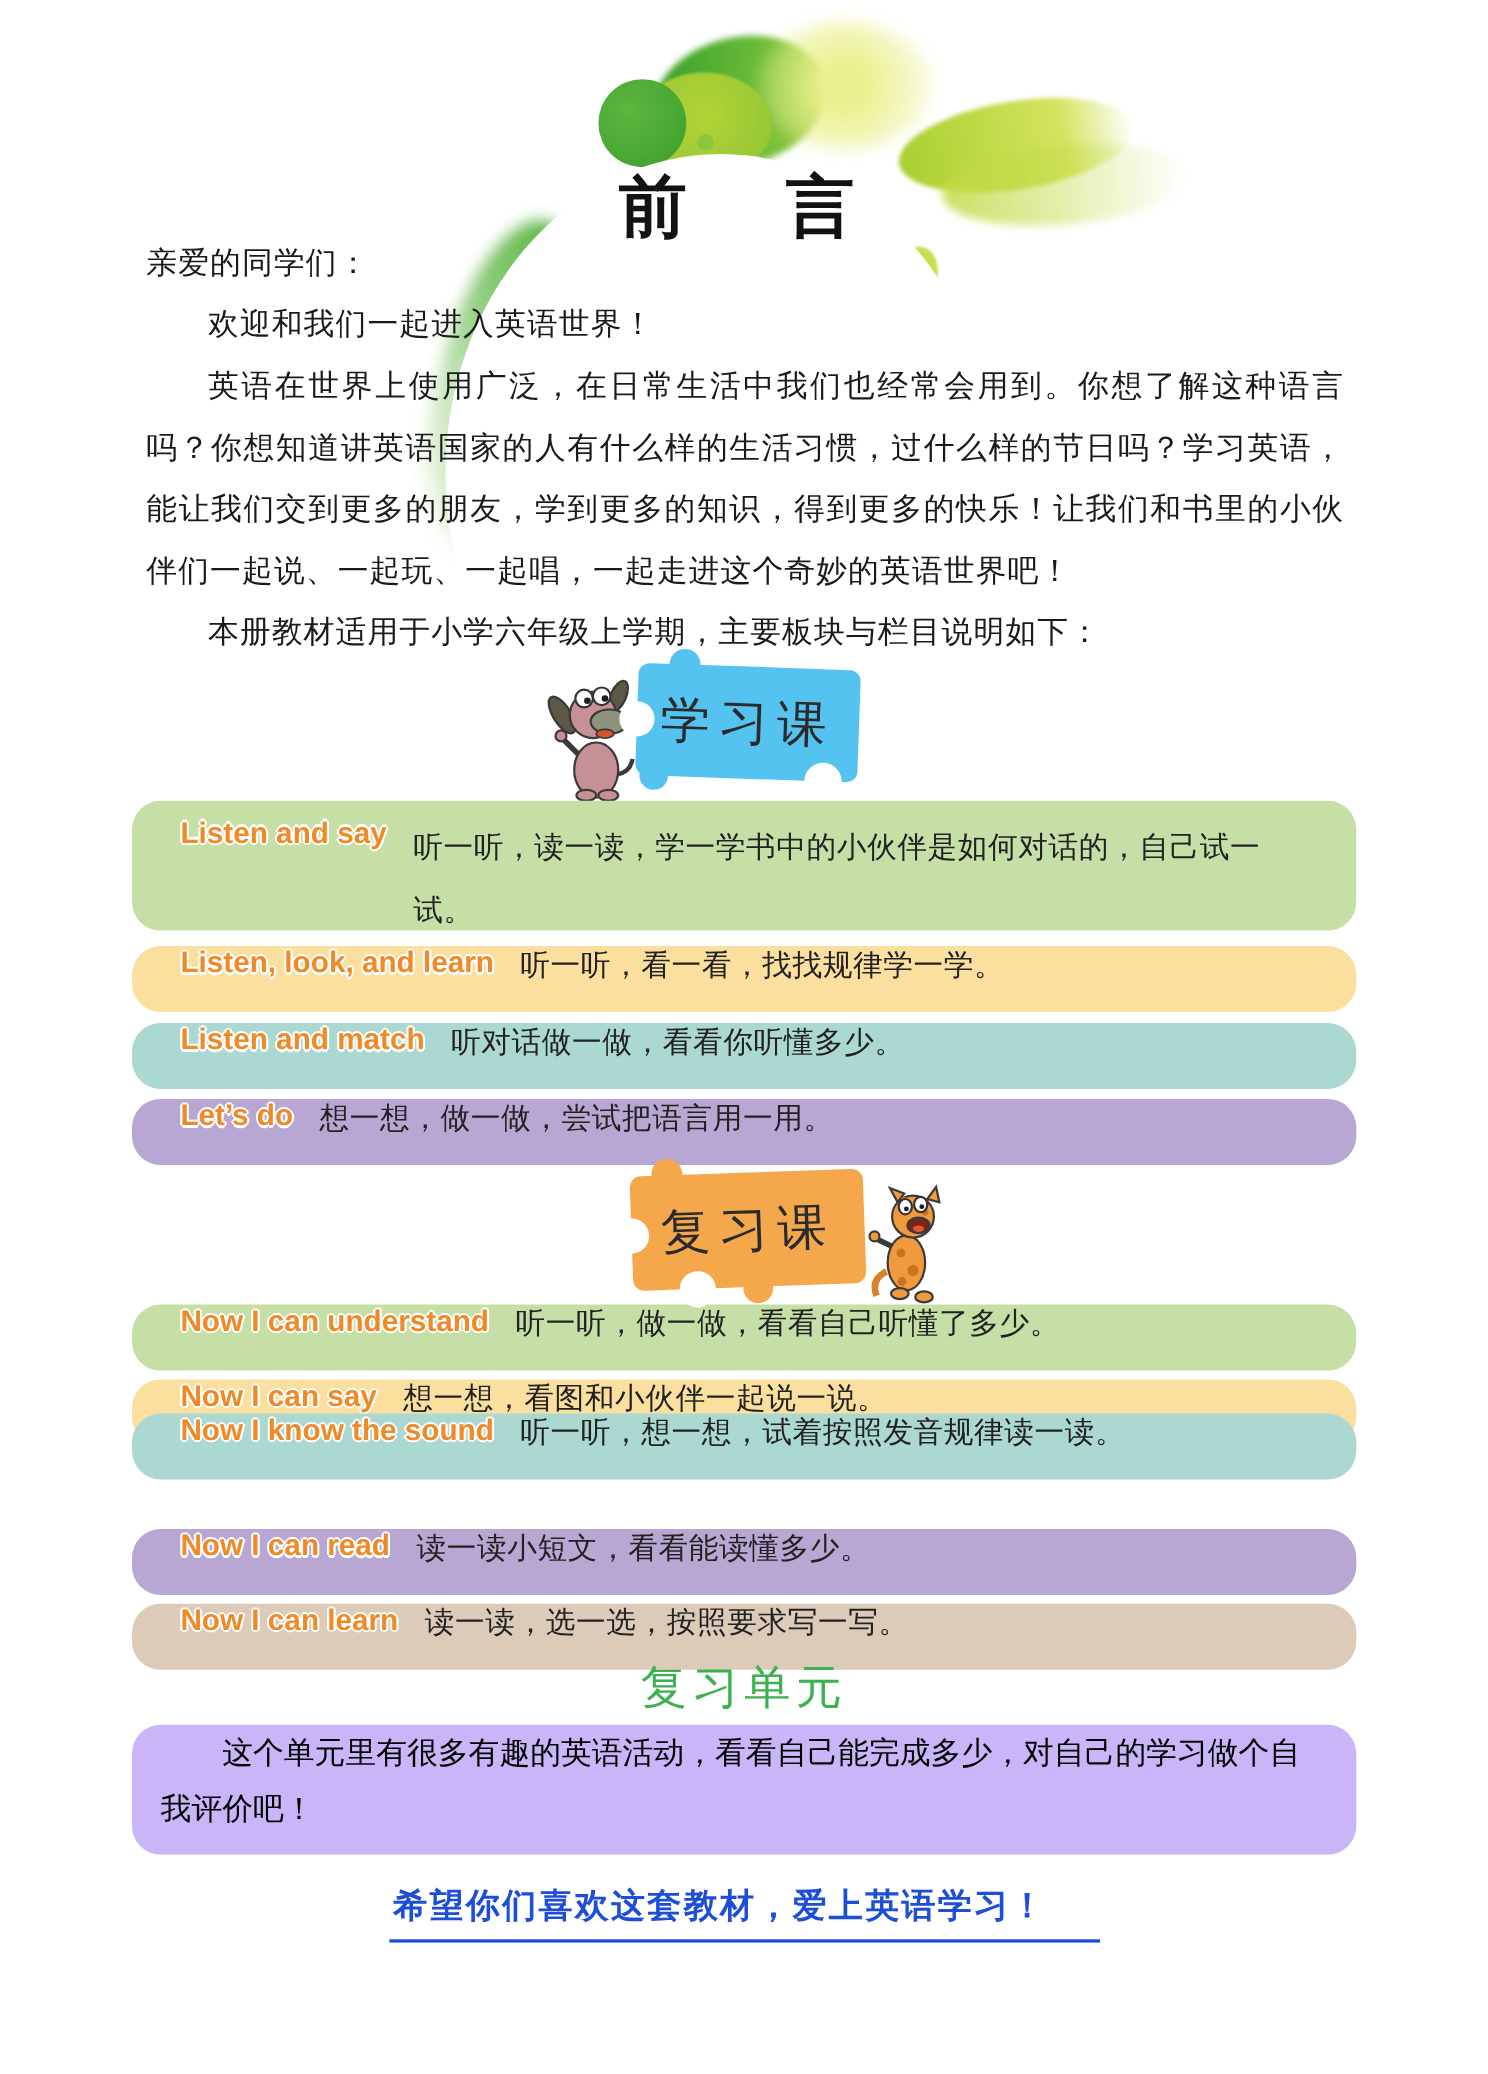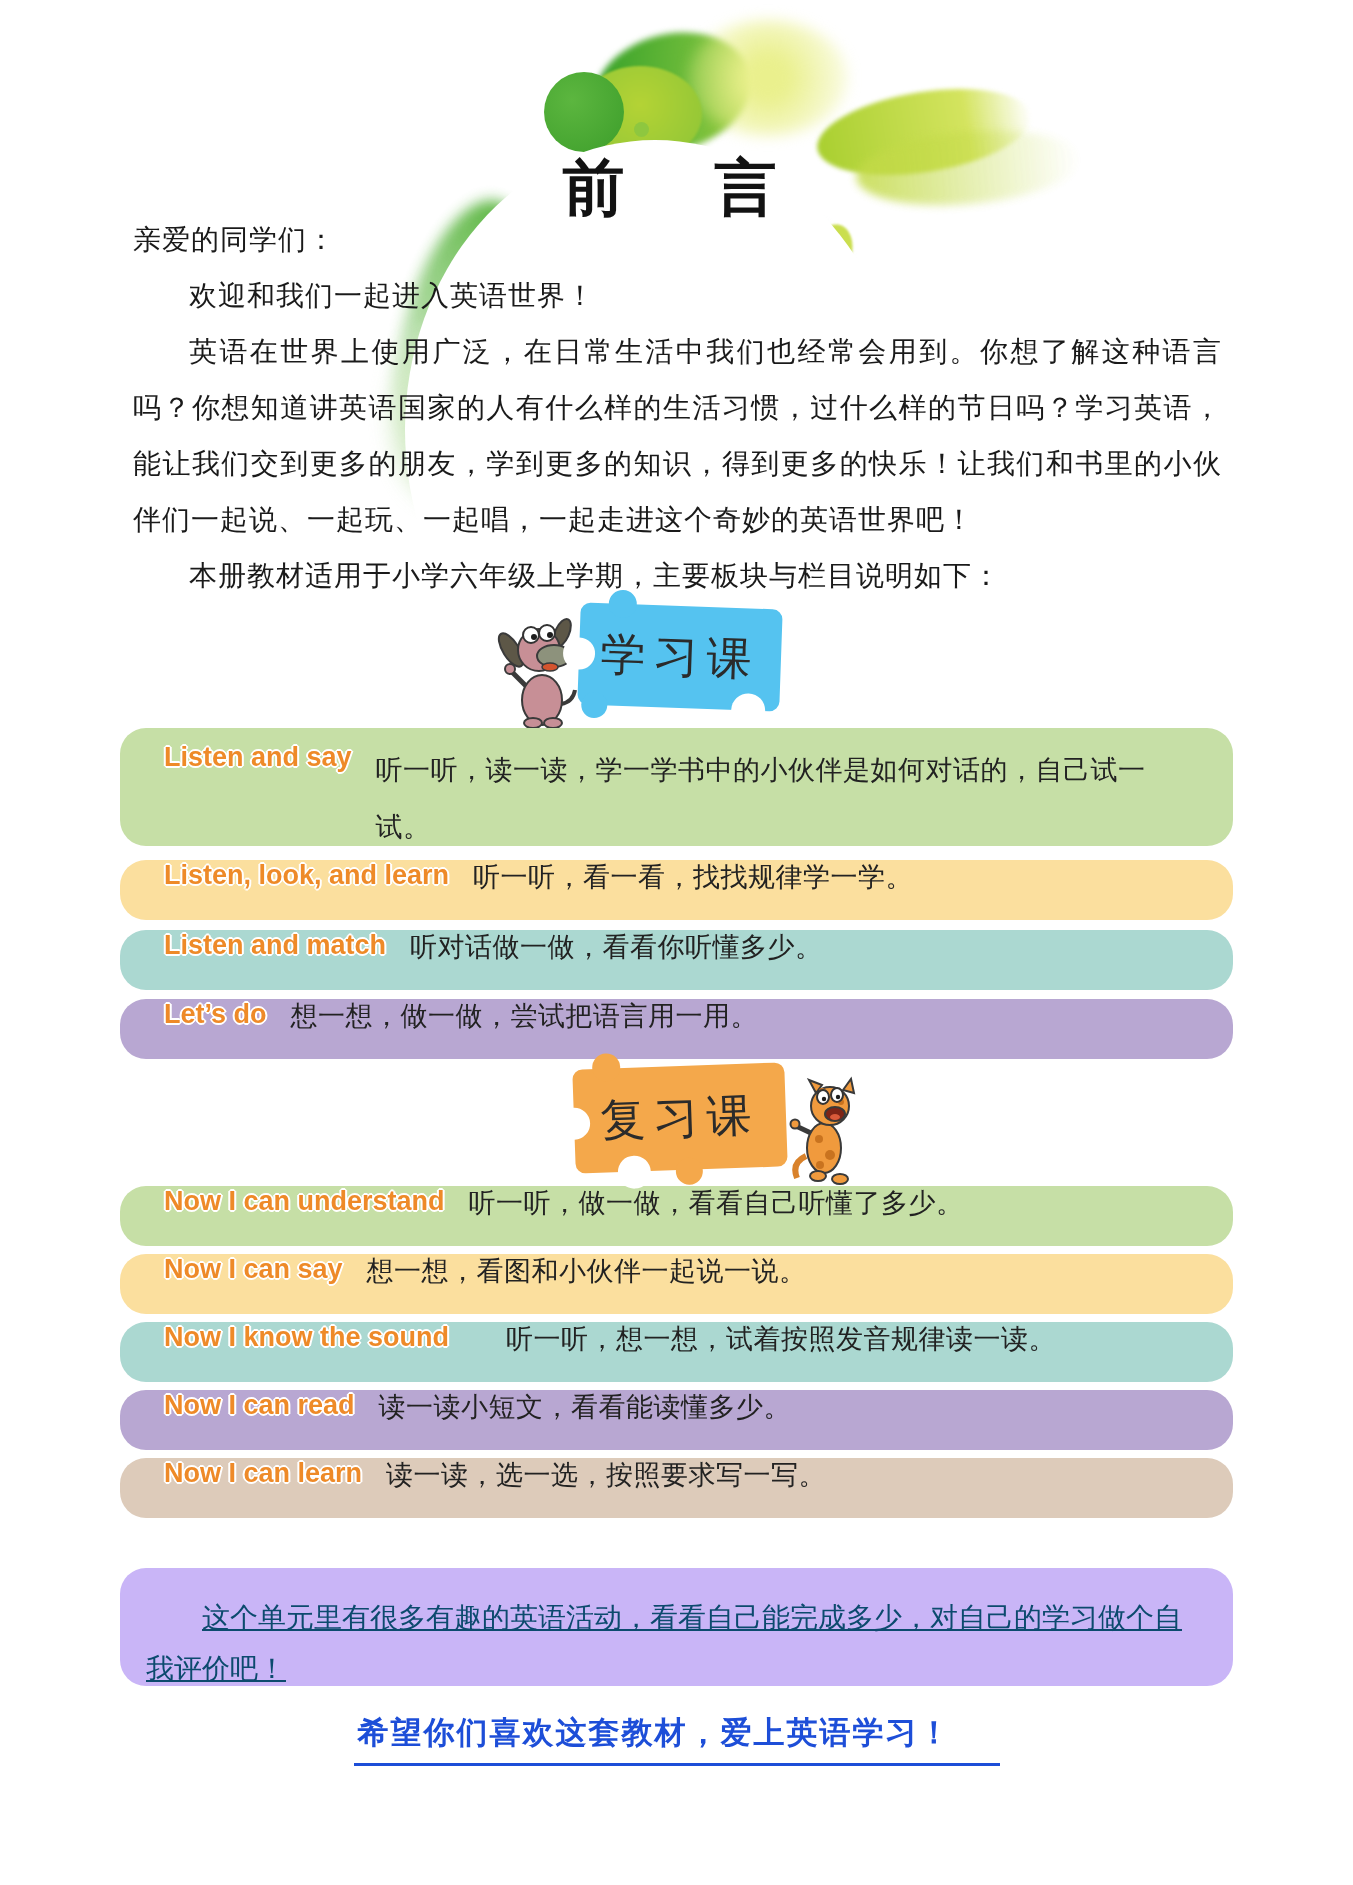--- a/index.html
+++ b/index.html
@@ -61,21 +61,21 @@
        color:#ee8a28;white-space:nowrap;margin-right:24px;
        text-shadow:-2px 0 #fff,2px 0 #fff,0 -2px #fff,0 2px #fff,-1px -1px #fff,1px 1px #fff,-1px 1px #fff,1px -1px #fff;padding-left:29px;}
   .bar .desc{font-size:27px;color:#222;letter-spacing:.5px;line-height:34px;}
   .bar.first{height:118px;align-items:flex-start;padding-top:14px;}
   .bar.first .desc{width:775px;line-height:57px;}
 
   
   .review-heading{position:absolute;left:0;top:1506px;width:1353px;text-align:center;z-index:2;
       font-family:"Liberation Sans","DejaVu Sans",sans-serif;font-size:42px;letter-spacing:5px;font-weight:500;}
   .unit-box{position:absolute;left:120px;top:1568px;width:1113px;height:118px;border-radius:26px;z-index:2;
-      box-sizing:border-box;padding:24px 26px 0 26px;font-size:28px;line-height:51px;text-indent:2em;color:#0c4a6e;text-decoration:underline;}
+      box-sizing:border-box;padding:1px 26px 0 26px;font-size:28px;line-height:51px;text-indent:2em;color:#000000;}
 
   
   .closing{position:absolute;left:0;top:1712px;width:1353px;text-align:center;z-index:2;}
   .closing span{display:inline-block;font-family:"Liberation Sans","DejaVu Sans",sans-serif;
       font-weight:bold;font-size:31px;letter-spacing:2px;
       padding:0 48px 9px 4px;border-bottom:3px solid currentColor;}
 </style>
 </head>
 <body>
 
@@ -184,32 +184,33 @@
   </div>
 
   <div class="bar" style="top: 1186px; background-color: rgb(198, 223, 166);">
     <span class="label">Now I can understand</span>
     <span class="desc">听一听，做一做，看看自己听懂了多少。</span>
   </div>
   <div class="bar" style="top: 1254px; background-color: rgb(251, 223, 158);">
     <span class="label">Now I can say</span>
     <span class="desc">想一想，看图和小伙伴一起说一说。</span>
   </div>
-  <div class="bar" style="top: 1322px; background-color: rgb(171, 216, 209); gap: 33px;">
+  <div class="bar" style="top: 1285px; background-color: rgb(171, 216, 209);">
     <span class="label">Now I know the sound</span>
     <span class="desc">听一听，想一想，试着按照发音规律读一读。</span>
   </div>
   <div class="bar" style="top: 1390px; background-color: rgb(184, 167, 210);">
     <span class="label">Now I can read</span>
     <span class="desc">读一读小短文，看看能读懂多少。</span>
   </div>
   <div class="bar" style="top: 1458px; background-color: rgb(221, 203, 186);">
     <span class="label">Now I can learn</span>
     <span class="desc">读一读，选一选，按照要求写一写。</span>
   </div>
 
+  <div class="review-heading" style="color: rgb(60, 177, 79);">复习单元</div>
   <div class="unit-box" style="background-color: rgb(201, 181, 247);">这个单元里有很多有趣的英语活动，看看自己能完成多少，对自己的学习做个自我评价吧！</div>
 
   <div class="closing">
     <span style="color: #1d4ed8;">希望你们喜欢这套教材，爱上英语学习！</span>
   </div>
 
 </div>
 
 </body></html>

